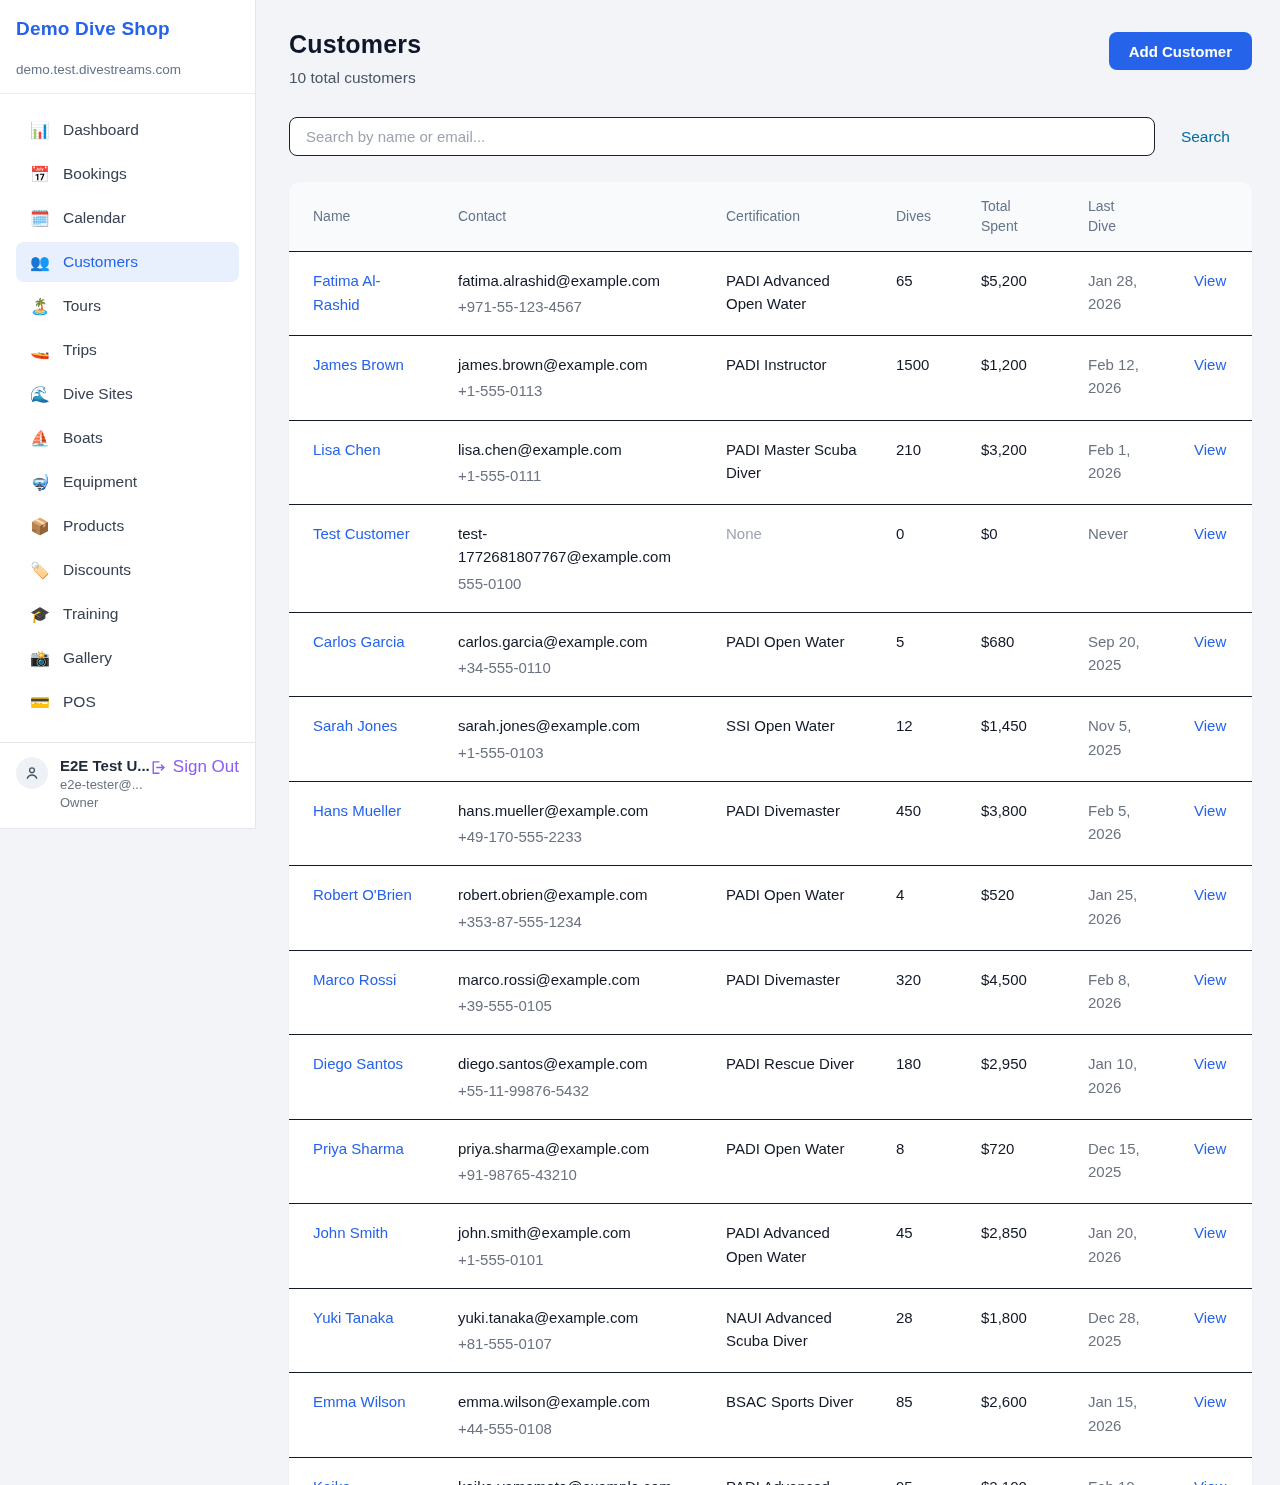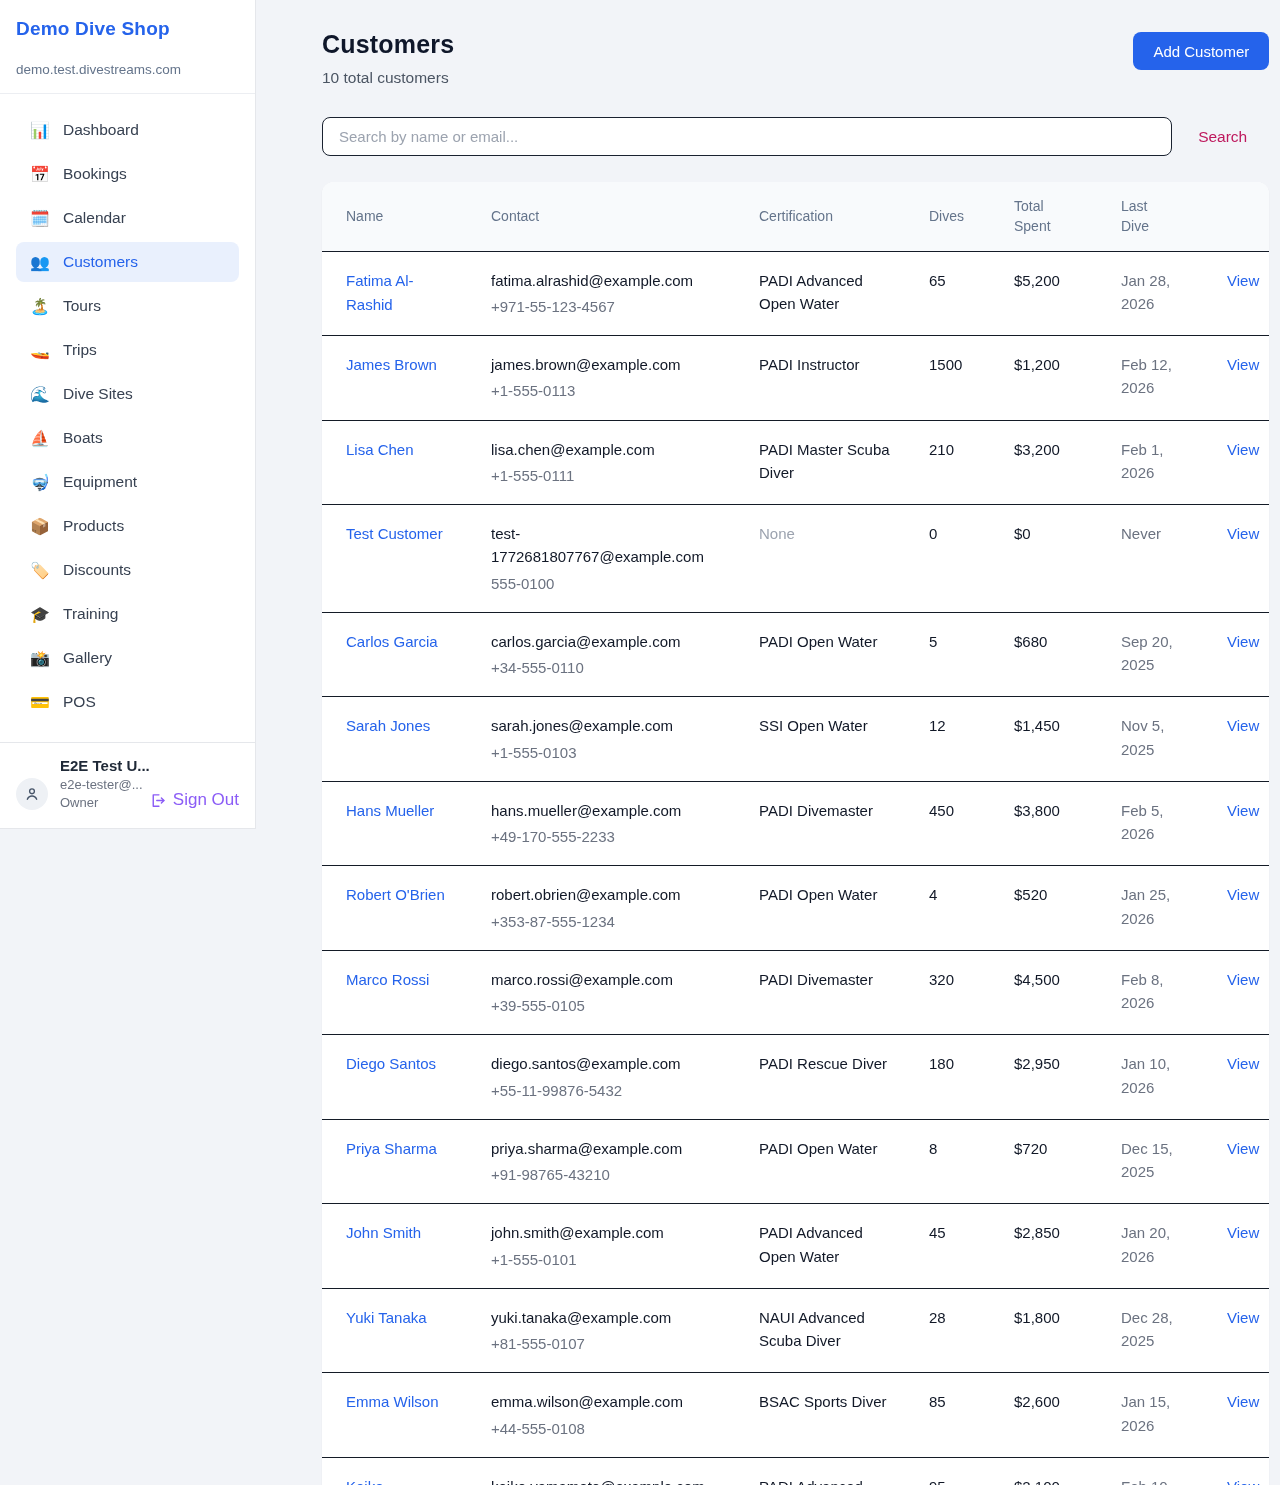--- a/index.html
+++ b/index.html
@@ -3,41 +3,41 @@
 <meta charset="utf-8">
 <style>
   * { margin:0; padding:0; box-sizing:border-box; }
   html,body { width:1280px; height:1485px; }
   body {
     font-family:"Liberation Sans", sans-serif;
     background:#f2f4f8;
     color:#111827;
     overflow:hidden;
   }
-  .page { display:flex; width:1280px; height:1181px; align-items:flex-start;gap:33px; }
+  .page { display:flex; width:1280px; height:1181px; align-items:flex-start; }
 
   
   .sidebar {
     width:256px; background:#ffffff; border-right:1px solid #e5e7eb;
     border-bottom:1px solid #e5e7eb; flex:0 0 256px;
   }
   .brand { padding:18px 16px 16px 16px; border-bottom:1px solid #eceef2; }
   .brand-name { color:#2563eb; font-size:19px; font-weight:bold; letter-spacing:.2px; }
   .brand-domain { color:#64748b; font-size:13.5px; margin-top:22px; }
   .nav { padding:12px 8px 10px 8px; }
   .nav-item {
     display:flex; align-items:center; gap:13px;
     height:40px; margin:4px 8px; padding:0 14px;
     border-radius:8px; font-size:15.5px; color:#374151; cursor:pointer;
   }
   .nav-item .nav-icon { width:20px; font-size:16px; text-align:center; }
   .nav-item.active { background:#e9f0fd; color:#2563eb; }
   .user-box {
     border-top:1px solid #e5e7eb; margin-top:6px;
-    padding:14px 16px 18px 16px; display:flex; align-items:flex-end; gap:12px;
+    padding:14px 16px 18px 16px; display:flex; align-items:flex-start; gap:12px;
   }
   .avatar {
     width:32px; height:32px; border-radius:50%; background:#eef1f5;
     display:flex; align-items:center; justify-content:center; flex:0 0 32px; color:#475569;
   }
   .user-meta { flex:1 1 auto; min-width:0; }
   .user-name { font-size:15px; font-weight:bold; color:#1f2937; white-space:nowrap; }
   .user-email { font-size:13px; color:#6b7280; margin-top:3px; white-space:nowrap; }
   .user-role { font-size:13px; color:#6b7280; margin-top:3px; }
   .signout {
@@ -45,32 +45,32 @@
     color:#8b5cf6; font-size:17px; font-family:inherit; cursor:pointer; padding:0; white-space:nowrap;
   }
 
   
   .main { flex:1 1 auto; padding:30px 28px 0 33px; }
   .main-header { display:flex; justify-content:space-between; align-items:flex-start; }
   .page-title { font-size:25px; font-weight:bold; color:#0f172a; letter-spacing:.2px; }
   .subtitle { font-size:15.5px; color:#4b5563; margin-top:10px; }
   .add-btn {
     background:#2563eb; color:#ffffff; border:none; border-radius:8px;
-    font-family:inherit; font-size:15px; font-weight:normal;
+    font-family:inherit; font-size:15px; font-weight:bold;
     padding:0 20px; height:38px; margin-top:2px; cursor:pointer;
   }
   .search-row { display:flex; align-items:center; margin-top:30px; }
   .search-input {
     flex:1 1 auto; height:39px; border:1px solid #1a2230; border-radius:8px;
     background:#ffffff; padding:0 16px; font-size:15px; font-family:inherit; color:#111827;
   }
   .search-input::placeholder { color:#9ca3af; }
   .search-btn {
     background:none; border:none; font-family:inherit; font-size:15.5px;
-    color:#be185d; margin:0 22px 0 26px; cursor:pointer; padding:0;
+    color:#0369a1; margin:0 22px 0 26px; cursor:pointer; padding:0;
   }
 
   
   .card {
     margin-top:26px; background:#ffffff; border-radius:12px;
     box-shadow:0 1px 2px rgba(15,23,42,.06); overflow:hidden;
   }
   .tr {
     display:grid;
     grid-template-columns:145px 268px 170px 85px 107px 106px 1fr;

